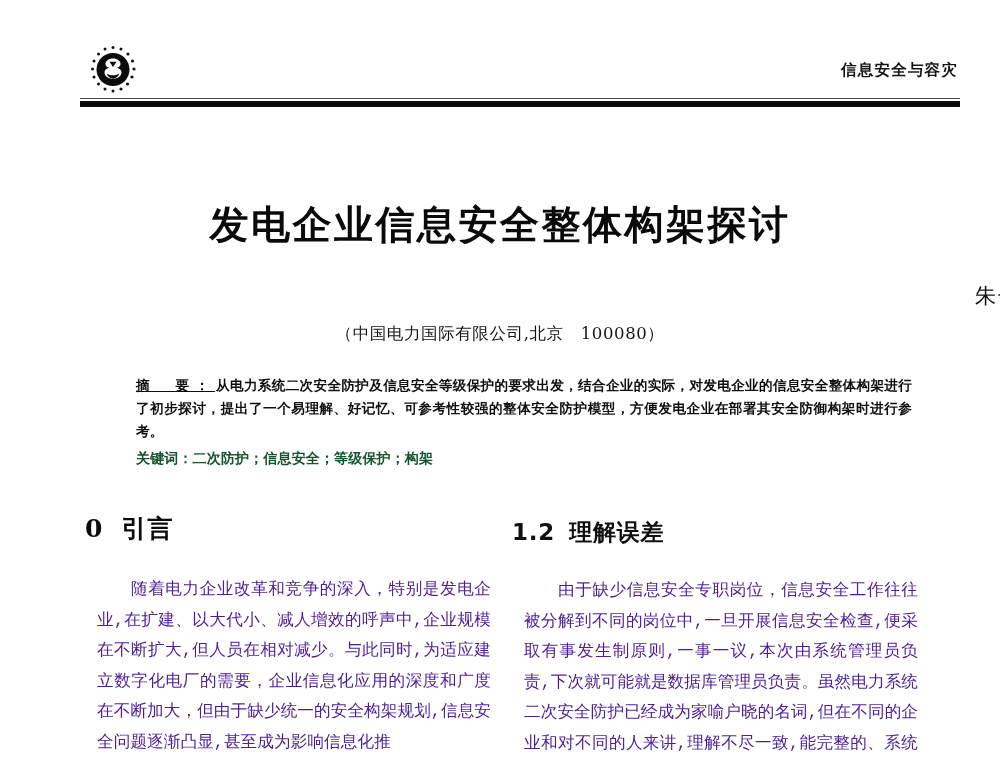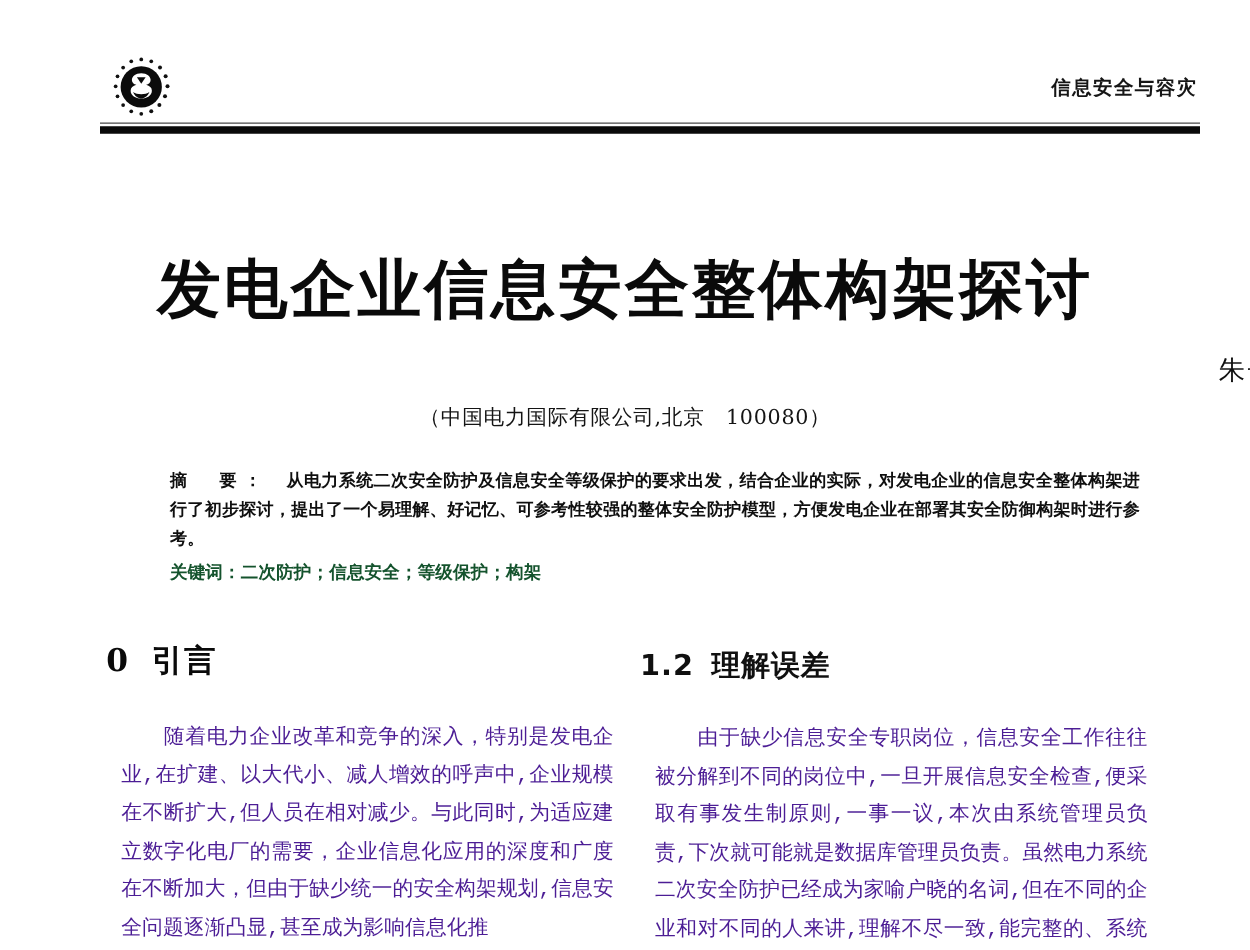--- a/index.html
+++ b/index.html
@@ -72,21 +72,21 @@
   }
 
   
   .doc-title {
     position: absolute;
     left: 0;
     top: 198px;
     width: 1000px;
     text-align: center;
     font-family: "DejaVu Serif", "Liberation Serif", serif;
-    font-size: 51px;
+    font-size: 39px;
     font-weight: bold;
     letter-spacing: 2.5px;
     color: #0a0a0a;
     white-space: nowrap;
   }
 
   .doc-author {
     position: absolute;
     left: 0;
     top: 282px;
@@ -124,21 +124,22 @@
     font-size: 13.6px;
     font-weight: bold;
     line-height: 23px;
     letter-spacing: 0.15px;
     color: #0f0f0f;
     text-align: justify;
     margin: 0;
   }
   .abstract-para .lead {
     letter-spacing: 6px;
-    margin-right: 14px;
+    margin-right: 1px;
+    text-decoration: underline;
   }
   .keywords-para {
     font-family: "DejaVu Sans", "Liberation Sans", sans-serif;
     font-size: 14px;
     font-weight: bold;
     line-height: 23px;
     letter-spacing: 0.15px;
     color: #14532d;
     margin: 4px 0 0 0;
     white-space: nowrap;

